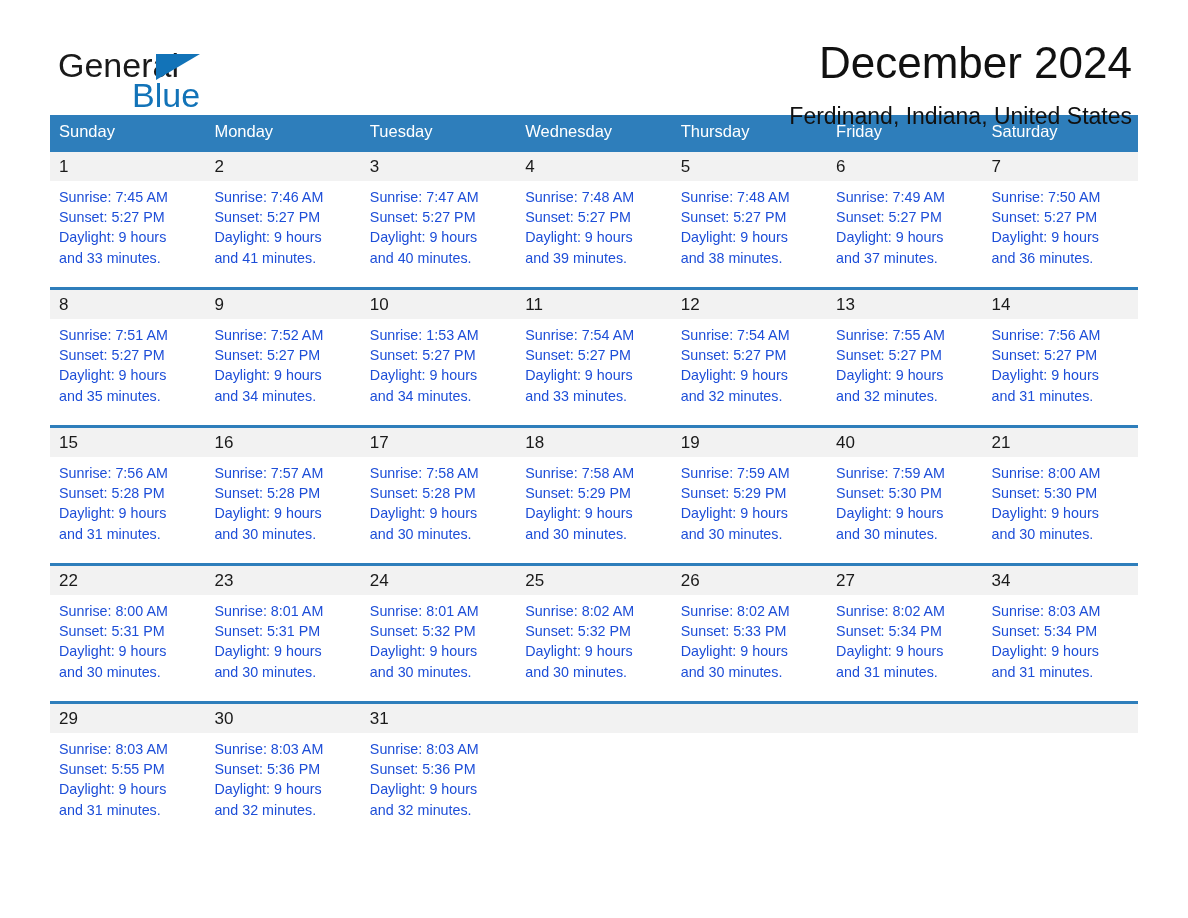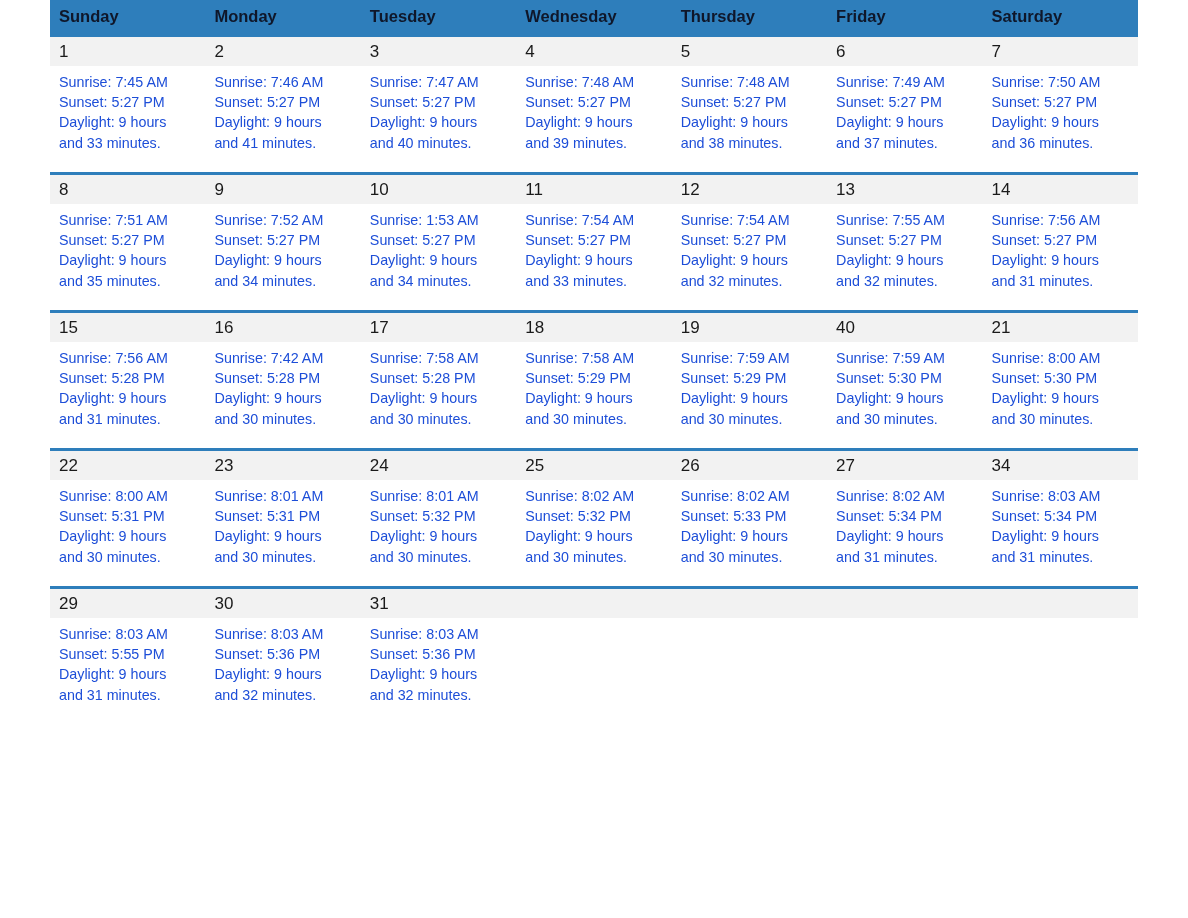--- a/index.html
+++ b/index.html
@@ -92,23 +92,23 @@
 
   
   .calendar {
     width: 1088px;
     border-collapse: collapse;
     table-layout: fixed;
   }
 
   .dow-row th {
     background: #2e7ebb;
-    color: #0f172a;
+    color: #ffffff;
     font-size: 16.5px;
-    font-weight: 700;
+    font-weight: 400;
     text-align: left;
     padding: 7px 0 8px 9px;
     border: none;
   }
 
   .week-row > td {
     vertical-align: top;
     padding: 0;
     border-top: 3px solid #2e7ebb;
     width: 155.4px;
@@ -145,20 +145,34 @@
     height: 4px;
     padding: 0;
     border: none;
   }
 </style>
 </head>
 <body>
 
 <div class="page">
 
+  <div class="header">
+
+    <div class="logo">
+      <span class="logo-general">General</span>
+      <span class="logo-tri"></span>
+      <span class="logo-blue">Blue</span>
+    </div>
+
+    <div class="title-block">
+      <div class="cal-title">December 2024</div>
+      <div class="cal-subtitle">Ferdinand, Indiana, United States</div>
+    </div>
+
+  </div>
 
   <table class="calendar">
     <thead>
       <tr class="dow-row">
         <th>Sunday</th>
         <th>Monday</th>
         <th>Tuesday</th>
         <th>Wednesday</th>
         <th>Thursday</th>
         <th>Friday</th>
@@ -339,21 +353,21 @@
                 <div>Sunset: 5:28 PM</div>
                 <div>Daylight: 9 hours</div>
                 <div>and 31 minutes.</div>
               </div>
             </div>
           </td>
           <td>
             <div class="cell">
               <div class="cell-daynum">16</div>
               <div class="cell-body">
-                <div>Sunrise: 7:42 AM</div>
+                <div>Sunrise: 7:57 AM</div>
                 <div>Sunset: 5:28 PM</div>
                 <div>Daylight: 9 hours</div>
                 <div>and 30 minutes.</div>
               </div>
             </div>
           </td>
           <td>
             <div class="cell">
               <div class="cell-daynum">17</div>
               <div class="cell-body">

